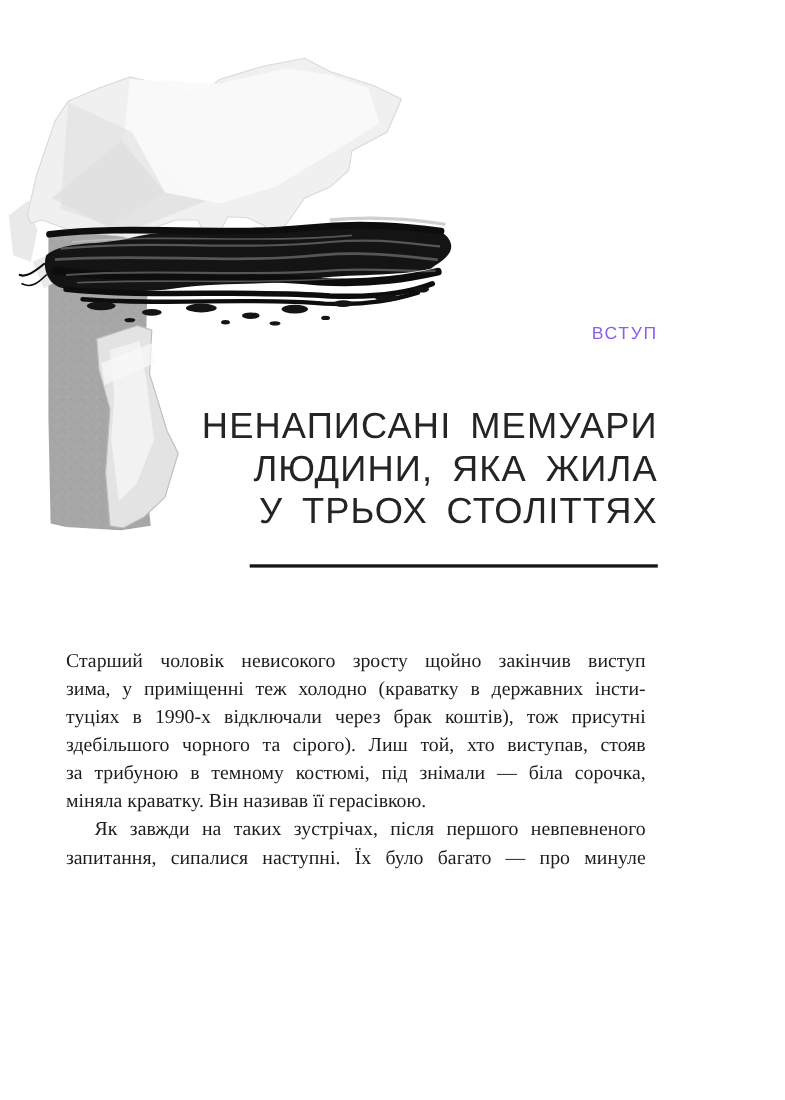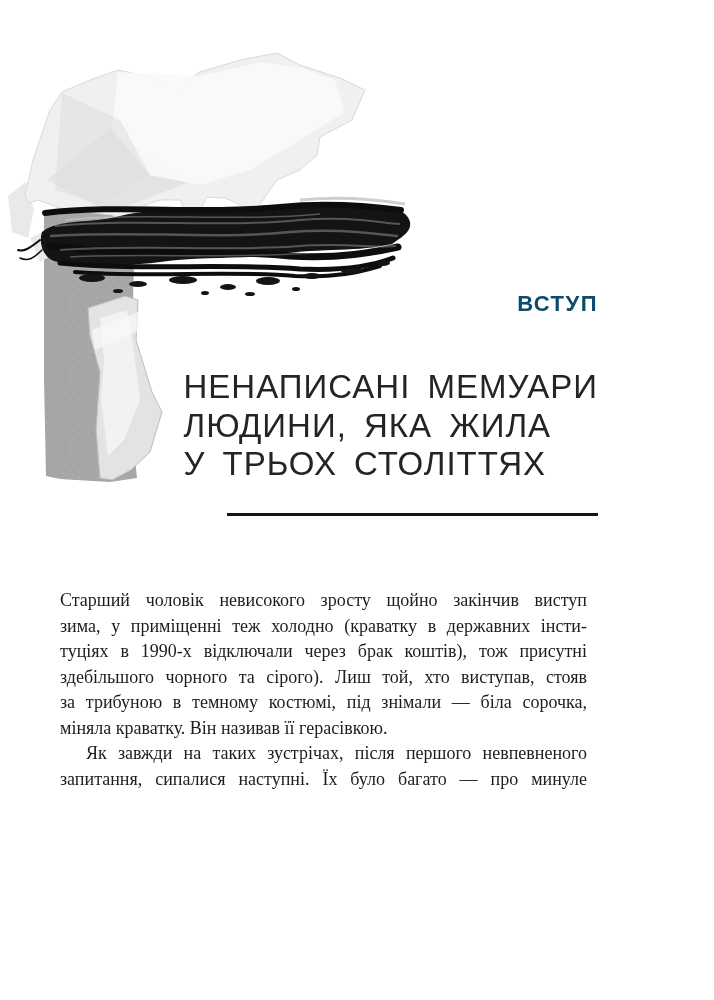--- a/index.html
+++ b/index.html
@@ -1,21 +1,21 @@
 <!DOCTYPE html>
 <html><head>
 <meta charset="utf-8">
 <style>
   html,body{margin:0;padding:0;background:#ffffff;}
   .page{position:relative;width:714px;height:1000px;background:#ffffff;overflow:hidden;
         font-family:"Liberation Sans",sans-serif;}
   .artwork{position:absolute;left:0;top:0;width:460px;height:500px;}
-  .kicker{position:absolute;right:116px;top:292px;font-size:22px;font-weight:700;
-          letter-spacing:1.5px;color:#0c4a6e;line-height:24px;}
-  .title{position:absolute;right:116px;top:368px;margin:0;text-align:left;
+  .kicker{position:absolute;right:116px;top:292px;font-size:16px;font-weight:400;
+          letter-spacing:1.5px;color:#8b5cf6;line-height:24px;}
+  .title{position:absolute;right:116px;top:368px;margin:0;text-align:right;
          font-size:33px;font-weight:400;line-height:38.5px;letter-spacing:1px;
          word-spacing:7px;color:#242424;}
   .title-line{white-space:nowrap;}
   .divider{position:absolute;left:227px;top:513px;width:371px;height:3px;background:#151515;}
   .body-text{position:absolute;left:60px;top:588px;width:527px;
              font-family:"Liberation Serif",serif;font-size:18px;line-height:25.5px;
              color:#1d1d1d;}
   .bline{height:25.5px;overflow:hidden;}
   .bline.just{text-align:justify;text-align-last:justify;}
   .bline.ind{text-indent:26px;}

